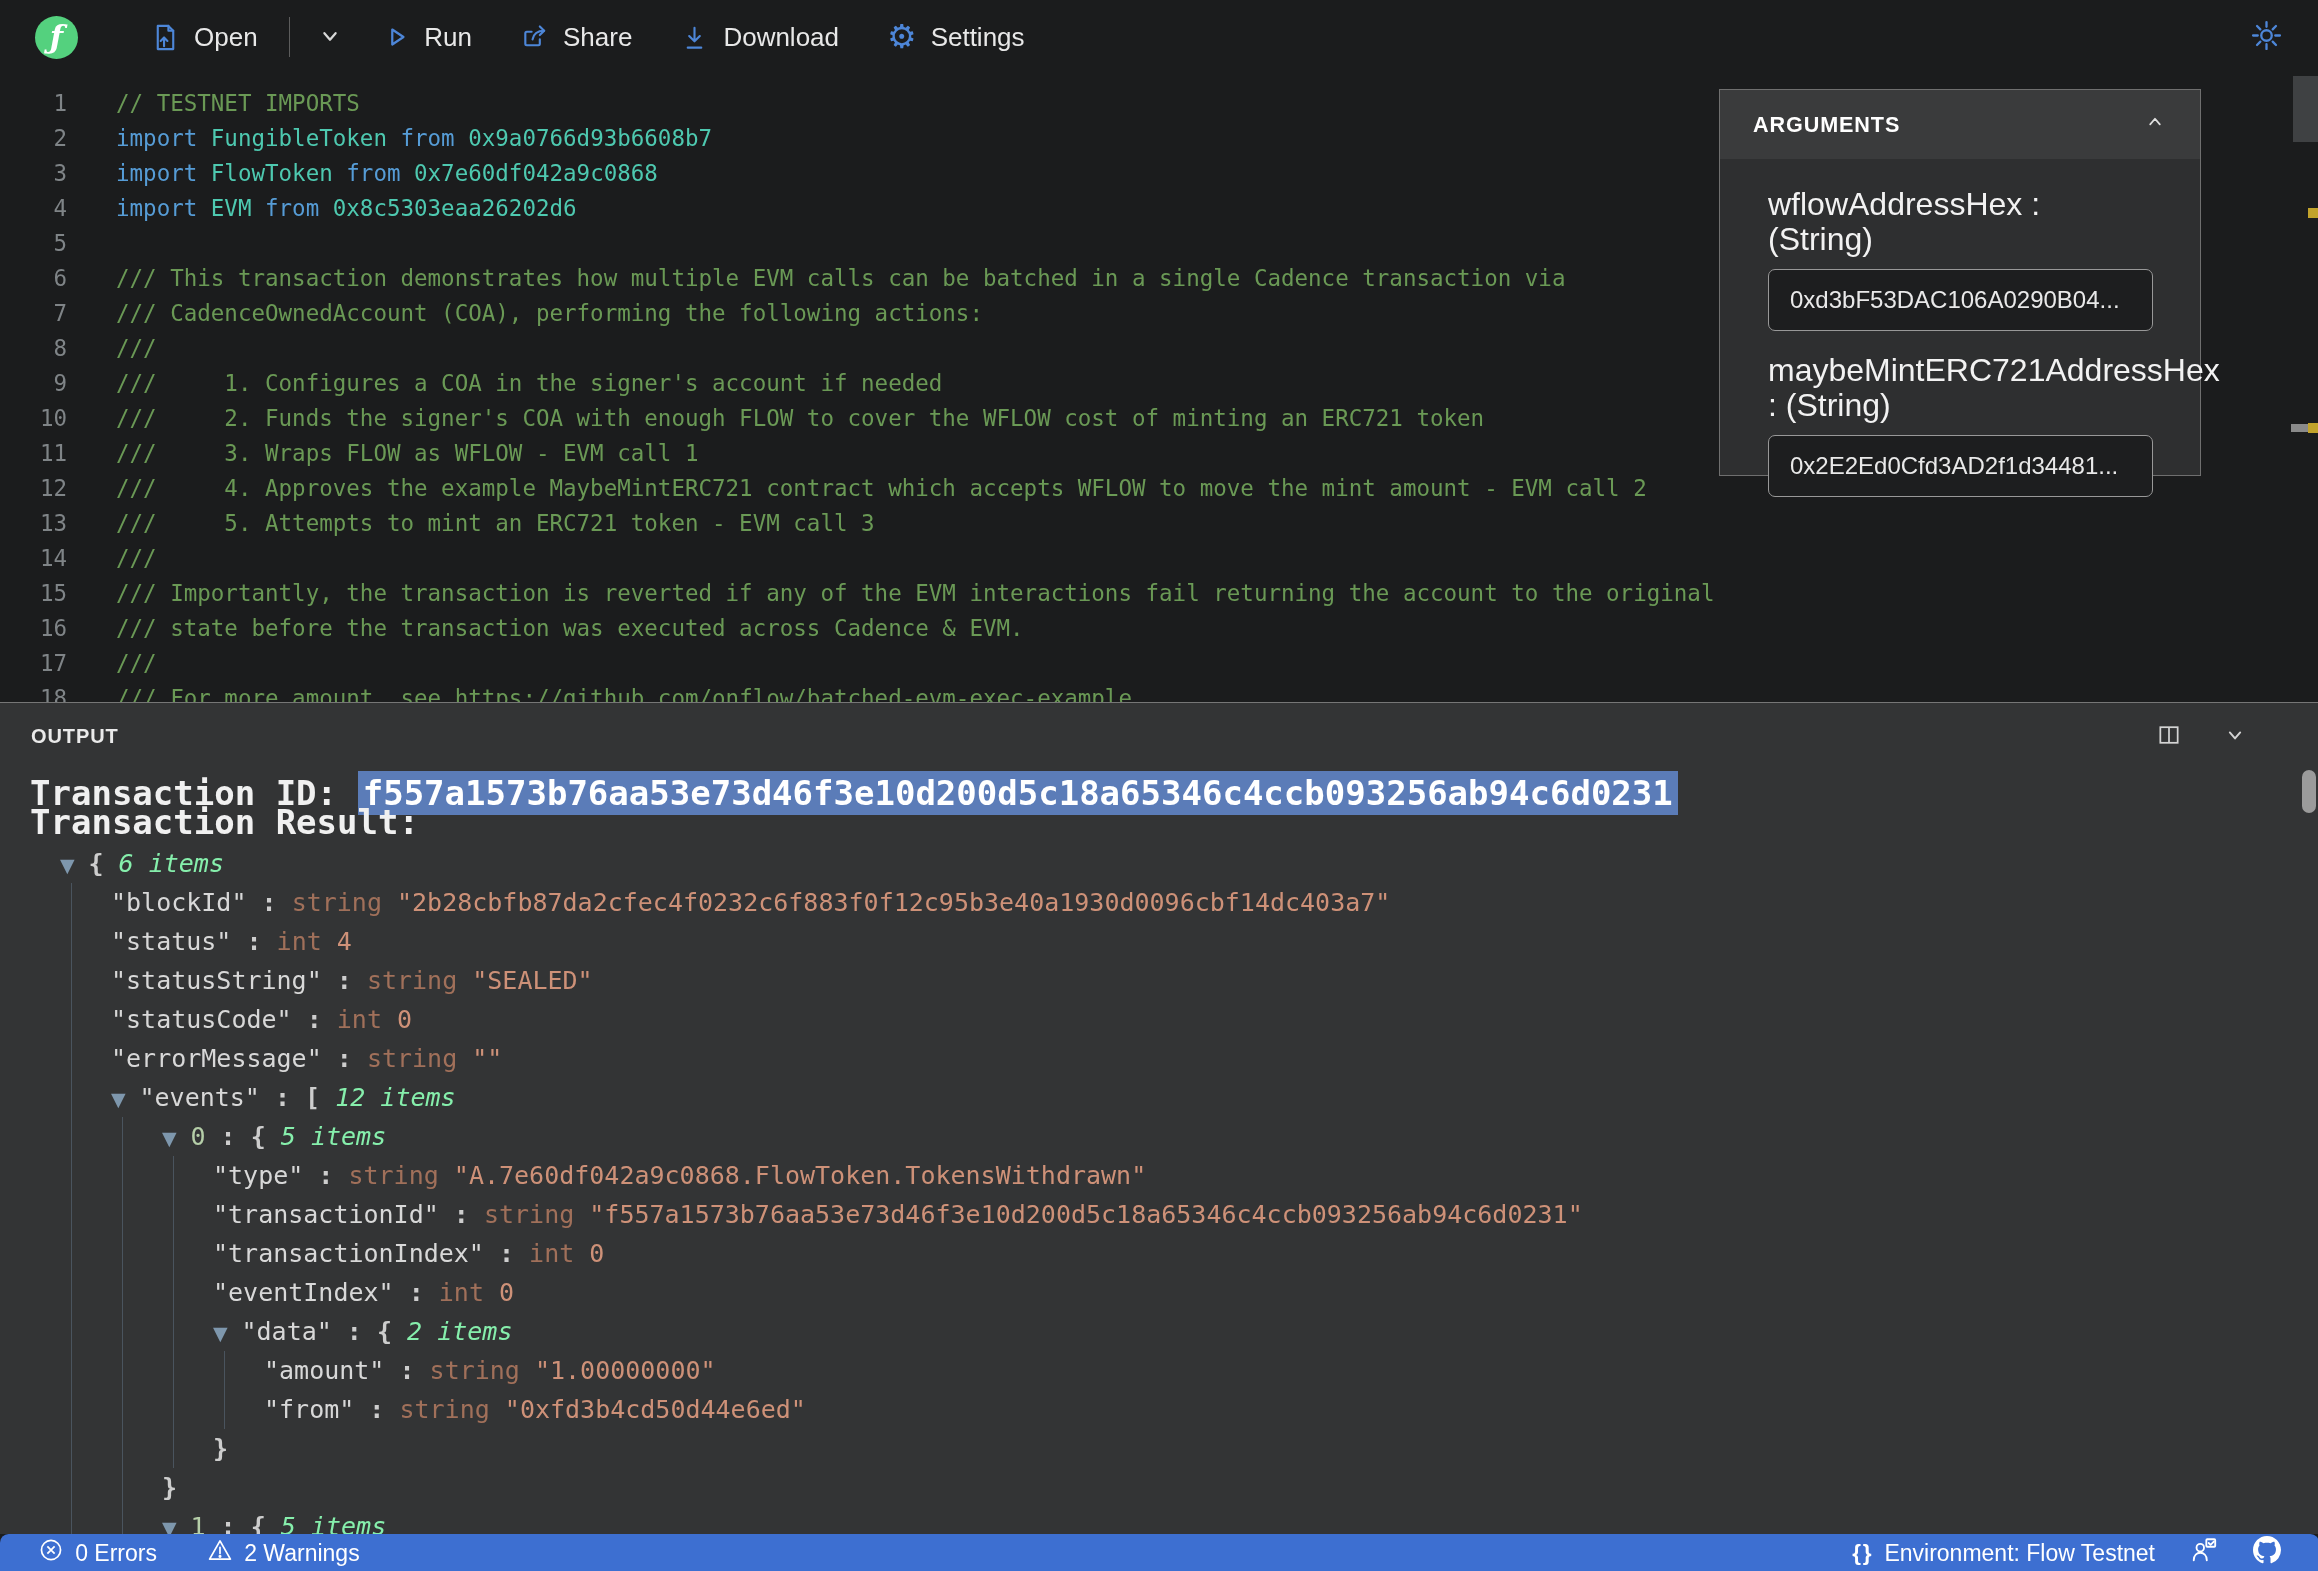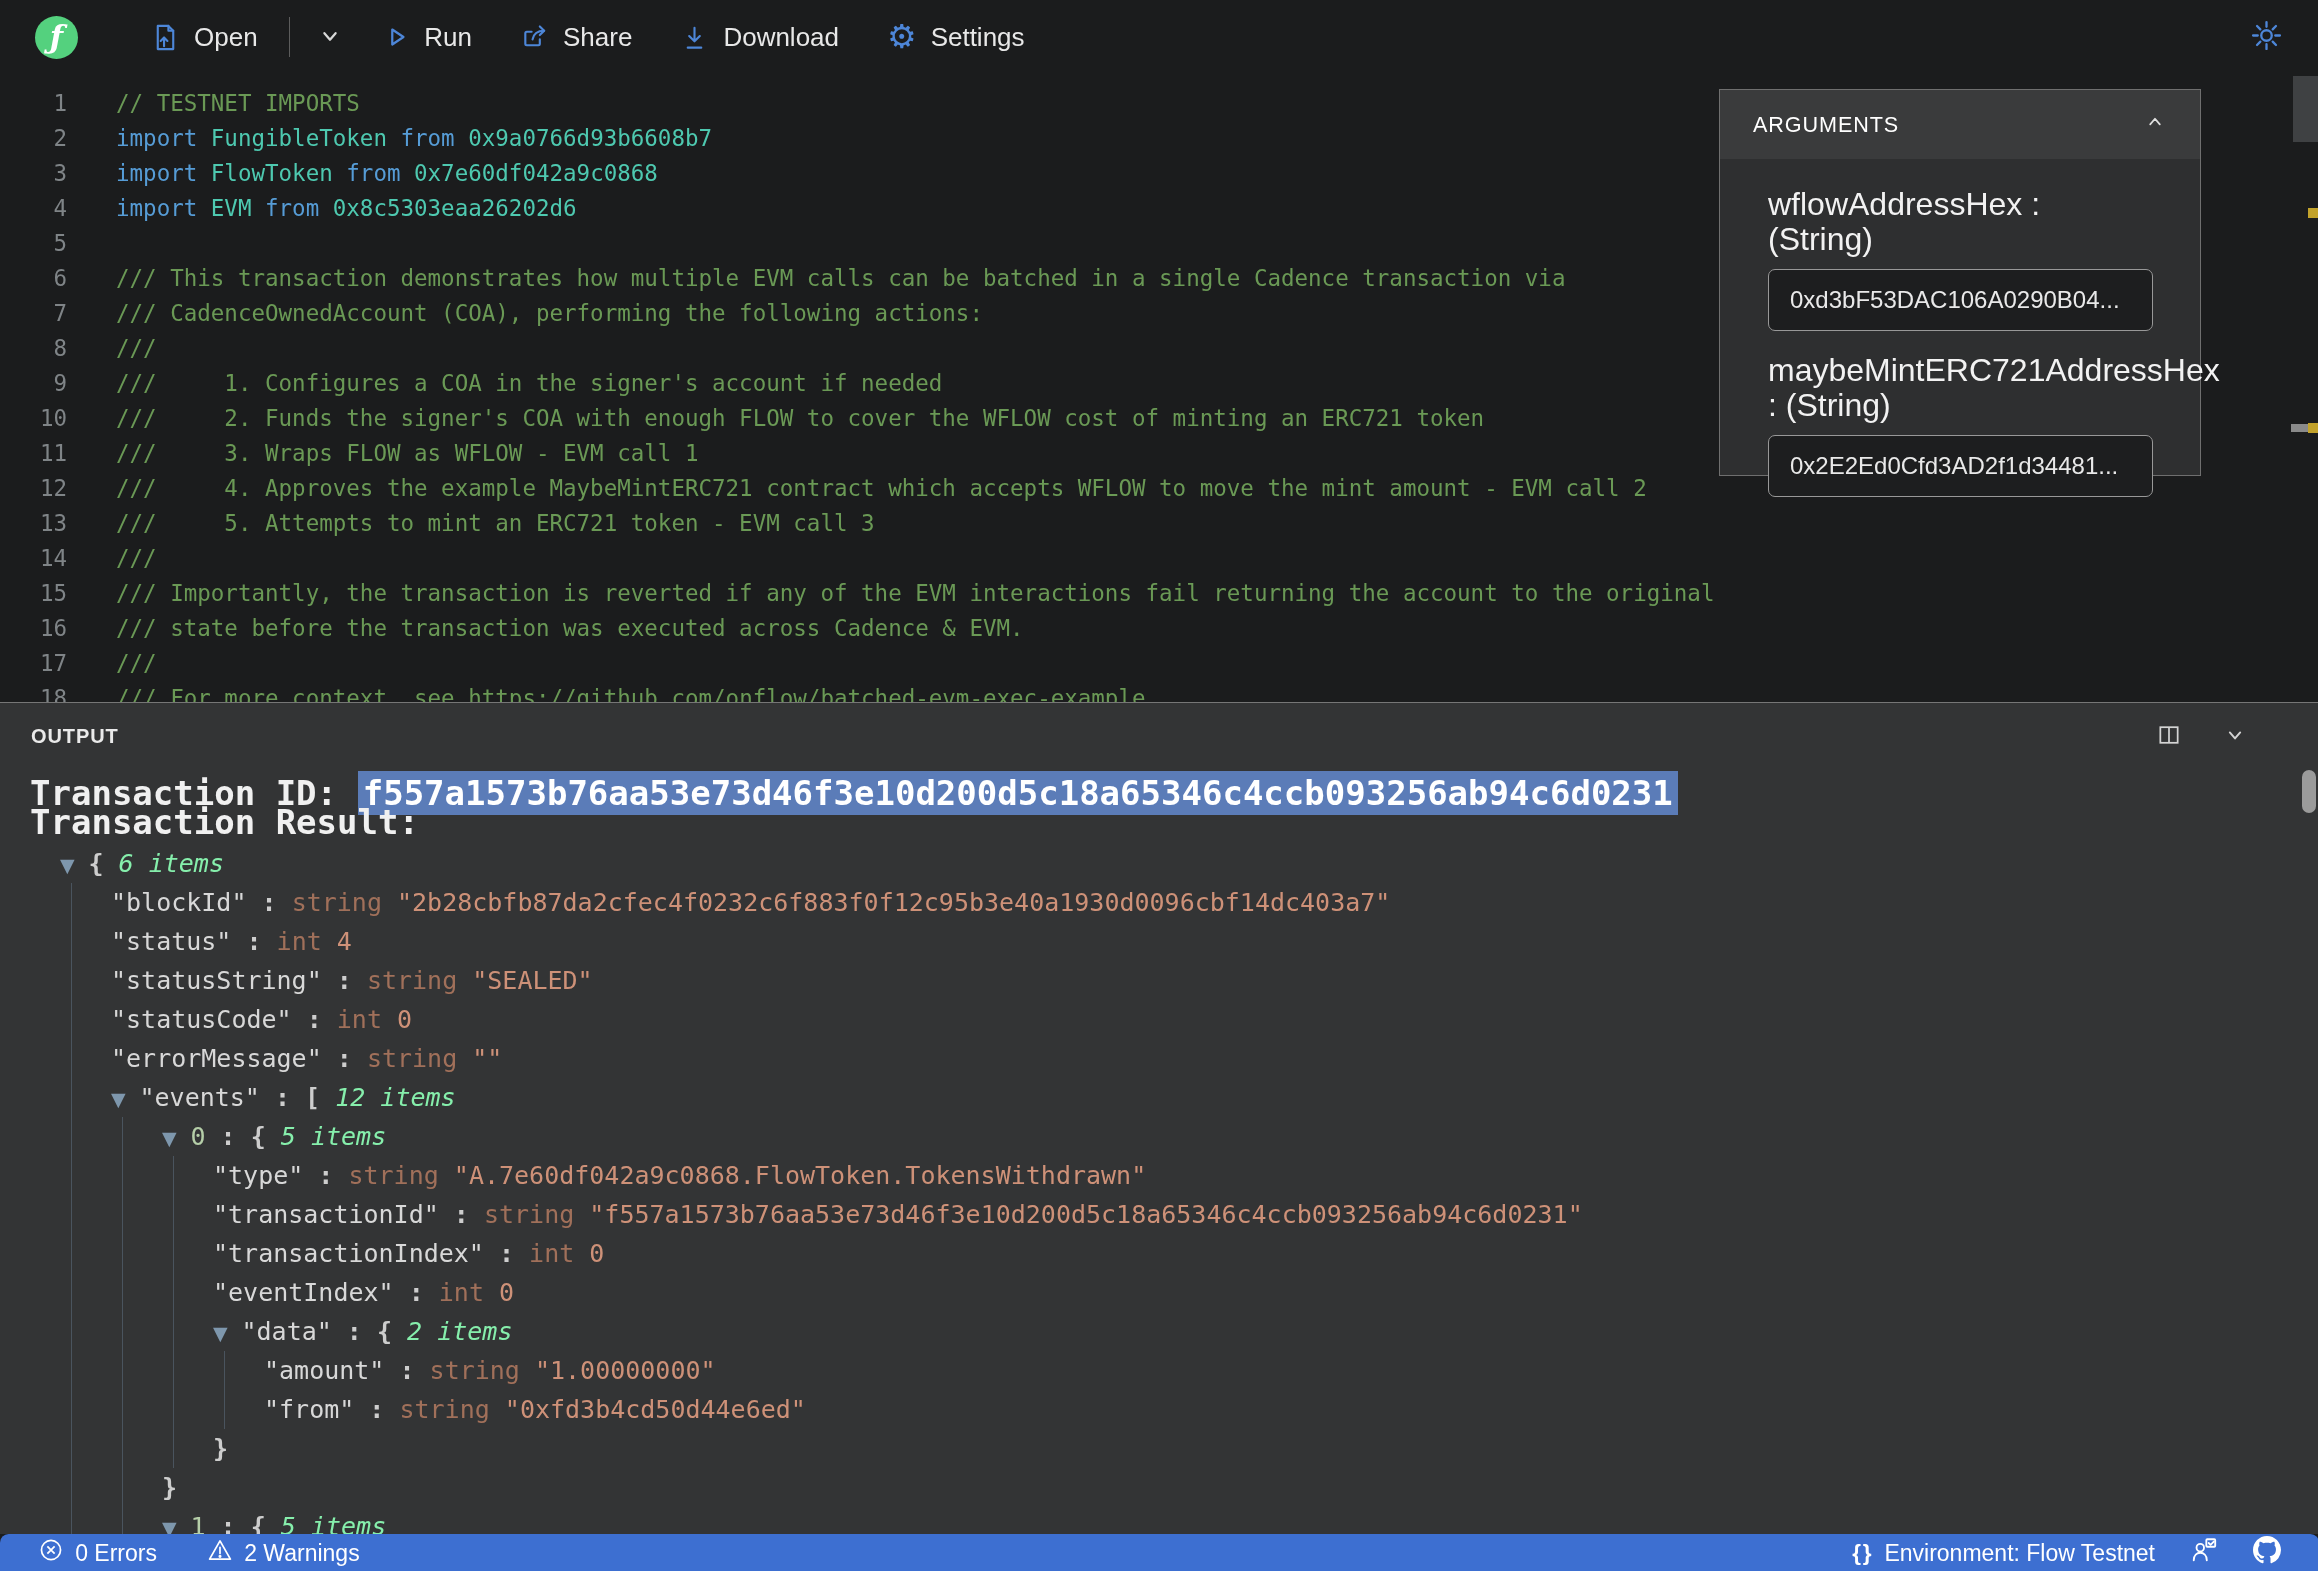--- a/index.html
+++ b/index.html
@@ -46,21 +46,21 @@
   .warn-mark { position:absolute; left:2308px; width:10.4px; height:10.4px; background:#c2a22b; }
   .gray-mark { position:absolute; left:2291px; top:424px; width:17.3px; height:7.8px; background:#8a8a8a; }
 
   
   .args {
     position:absolute; left:1719px; top:89px; width:482px; height:387px;
     background:#2e2f30; border:0.9px solid #6f6f6f;
   }
   .args-header {
     height:69px; background:#3a3b3c; display:flex; align-items:center; justify-content:space-between;
-    padding:0 33px; color:#ffffff; font-size:21.6px; font-weight:normal; letter-spacing:0.9px;
+    padding:0 33px; color:#ffffff; font-size:21.6px; font-weight:bold; letter-spacing:0.9px;
   }
   .args-body { padding:5.2px 47px 0 48px; }
   .arg-label { margin-top:22.5px; color:#f2f2f2; font-size:32px; line-height:35px; }
   .arg-input {
     margin-top:12px; width:100%; height:62px; background:#1d1e1f;
     border:1.7px solid #989898; border-radius:7px; color:#e9e9e9;
     font-size:24px; font-family:"Liberation Sans", sans-serif; padding:0 21px;
   }
 
   
@@ -191,21 +191,21 @@
         <div class="ed-line"><span class="ln">8</span><span class="lc"><span class="tok-c">///</span></span></div>
         <div class="ed-line"><span class="ln">9</span><span class="lc"><span class="tok-c">///     1. Configures a COA in the signer's account if needed</span></span></div>
         <div class="ed-line"><span class="ln">10</span><span class="lc"><span class="tok-c">///     2. Funds the signer's COA with enough FLOW to cover the WFLOW cost of minting an ERC721 token</span></span></div>
         <div class="ed-line"><span class="ln">11</span><span class="lc"><span class="tok-c">///     3. Wraps FLOW as WFLOW - EVM call 1</span></span></div>
         <div class="ed-line"><span class="ln">12</span><span class="lc"><span class="tok-c">///     4. Approves the example MaybeMintERC721 contract which accepts WFLOW to move the mint amount - EVM call 2</span></span></div>
         <div class="ed-line"><span class="ln">13</span><span class="lc"><span class="tok-c">///     5. Attempts to mint an ERC721 token - EVM call 3</span></span></div>
         <div class="ed-line"><span class="ln">14</span><span class="lc"><span class="tok-c">///</span></span></div>
         <div class="ed-line"><span class="ln">15</span><span class="lc"><span class="tok-c">/// Importantly, the transaction is reverted if any of the EVM interactions fail returning the account to the original</span></span></div>
         <div class="ed-line"><span class="ln">16</span><span class="lc"><span class="tok-c">/// state before the transaction was executed across Cadence &amp; EVM.</span></span></div>
         <div class="ed-line"><span class="ln">17</span><span class="lc"><span class="tok-c">///</span></span></div>
-        <div class="ed-line"><span class="ln">18</span><span class="lc"><span class="tok-c">/// For more context, see </span><span class="tok-u">https://github.com/onflow/batched-evm-exec-example</span></span></div>
+        <div class="ed-line"><span class="ln">18</span><span class="lc"><span class="tok-c">/// For more amount, see </span><span class="tok-u">https://github.com/onflow/batched-evm-exec-example</span></span></div>
       </div>
   </div>
 
   <div class="ed-scroll-thumb"></div>
   <div class="warn-mark" style="top:208px;"></div>
   <div class="warn-mark" style="top:423px;"></div>
   <div class="gray-mark"></div>
 
   <div class="args">
     <div class="args-header">

